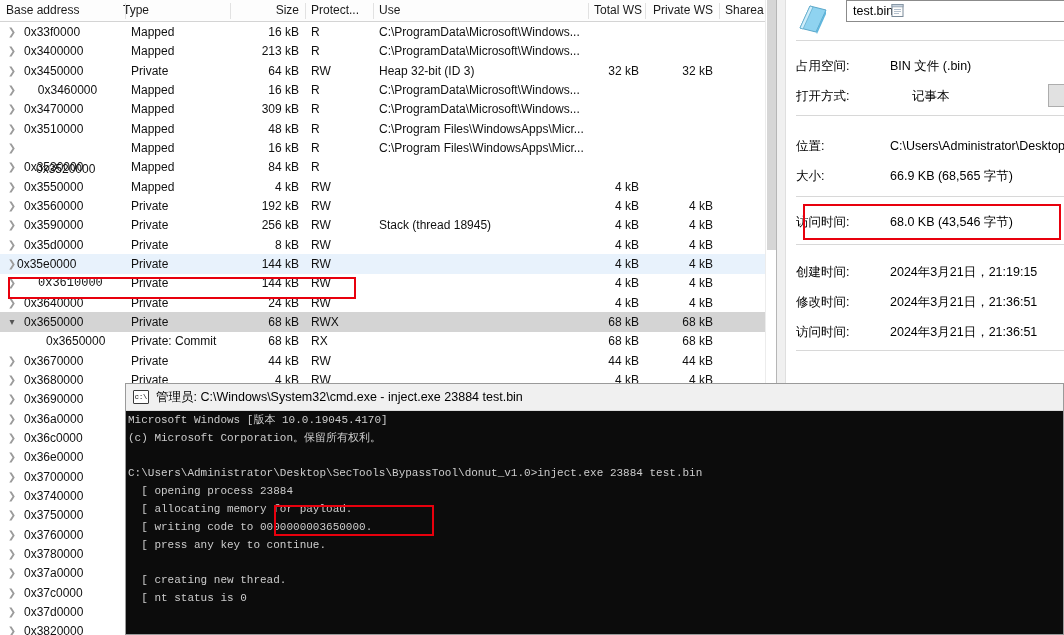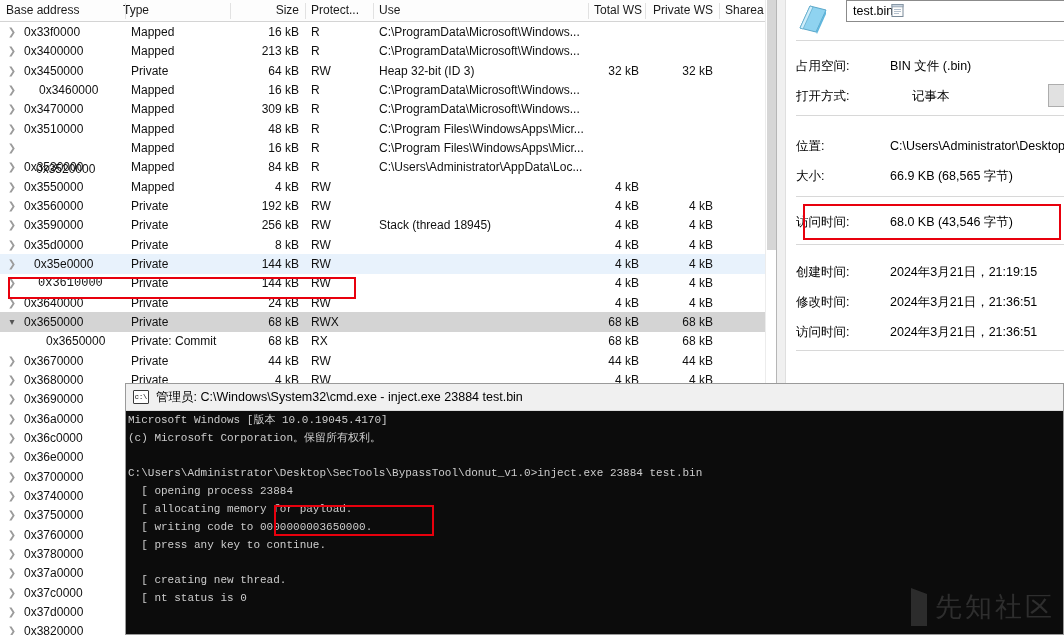--- a/index.html
+++ b/index.html
@@ -172,21 +172,21 @@
           <div class="mcell" style="left: 18px; width: 107px;">0x3450000</div>
           <div class="mcell" style="left: 125px; width: 105px;">Private</div>
           <div class="mcell rt" style="left: 230px; width: 75px;">64 kB</div>
           <div class="mcell" style="left: 305px; width: 68px;">RW</div>
           <div class="mcell" style="left: 373px; width: 215px;">Heap 32-bit (ID 3)</div>
           <div class="mcell rt" style="left: 588px; width: 57px;">32 kB</div>
           <div class="mcell rt" style="left: 645px; width: 74px;">32 kB</div>
         </div>
         <div class="mrow" style="top: 57.99px;">
           <div class="chev" style="left: 6px;">❯</div>
-          <div class="mcell" style="left: 33px; width: 107px;">0x3460000</div>
+          <div class="mcell" style="left: 14px; width: 107px; text-align: center;">0x3460000</div>
           <div class="mcell" style="left: 125px; width: 105px;">Mapped</div>
           <div class="mcell rt" style="left: 230px; width: 75px;">16 kB</div>
           <div class="mcell" style="left: 305px; width: 68px;">R</div>
           <div class="mcell" style="left: 373px; width: 215px;">C:\ProgramData\Microsoft\Windows...</div>
         </div>
         <div class="mrow" style="top: 77.32px;">
           <div class="chev" style="left: 6px;">❯</div>
           <div class="mcell" style="left: 18px; width: 107px;">0x3470000</div>
           <div class="mcell" style="left: 125px; width: 105px;">Mapped</div>
           <div class="mcell rt" style="left: 230px; width: 75px;">309 kB</div>
@@ -208,21 +208,20 @@
           <div class="mcell rt" style="left: 230px; width: 75px;">16 kB</div>
           <div class="mcell" style="left: 305px; width: 68px;">R</div>
           <div class="mcell" style="left: 373px; width: 215px;">C:\Program Files\WindowsApps\Micr...</div>
         </div>
         <div class="mrow" style="top: 135.31px;">
           <div class="chev" style="left: 6px;">❯</div>
           <div class="mcell" style="left: 18px; width: 107px;">0x3530000</div>
           <div class="mcell" style="left: 125px; width: 105px;">Mapped</div>
           <div class="mcell rt" style="left: 230px; width: 75px;">84 kB</div>
           <div class="mcell" style="left: 305px; width: 68px;">R</div>
-          <div class="mcell" style="left: 373px; width: 215px;">C:\Users\Administrator\AppData\Loc...</div>
         </div>
         <div class="mrow" style="top: 154.64px;">
           <div class="chev" style="left: 6px;">❯</div>
           <div class="mcell" style="left: 18px; width: 107px;">0x3550000</div>
           <div class="mcell" style="left: 125px; width: 105px;">Mapped</div>
           <div class="mcell rt" style="left: 230px; width: 75px;">4 kB</div>
           <div class="mcell" style="left: 305px; width: 68px;">RW</div>
           <div class="mcell rt" style="left: 588px; width: 57px;">4 kB</div>
         </div>
         <div class="mrow" style="top: 173.97px;">
@@ -248,21 +247,21 @@
           <div class="chev" style="left: 6px;">❯</div>
           <div class="mcell" style="left: 18px; width: 107px;">0x35d0000</div>
           <div class="mcell" style="left: 125px; width: 105px;">Private</div>
           <div class="mcell rt" style="left: 230px; width: 75px;">8 kB</div>
           <div class="mcell" style="left: 305px; width: 68px;">RW</div>
           <div class="mcell rt" style="left: 588px; width: 57px;">4 kB</div>
           <div class="mcell rt" style="left: 645px; width: 74px;">4 kB</div>
         </div>
         <div class="mrow alt-sel" style="top: 231.96px;">
           <div class="chev" style="left: 6px;">❯</div>
-          <div class="mcell" style="left: 28px; width: 107px;">0x35e0000</div>
+          <div class="mcell" style="left: 11px; width: 107px;">0x35e0000</div>
           <div class="mcell" style="left: 125px; width: 105px;">Private</div>
           <div class="mcell rt" style="left: 230px; width: 75px;">144 kB</div>
           <div class="mcell" style="left: 305px; width: 68px;">RW</div>
           <div class="mcell rt" style="left: 588px; width: 57px;">4 kB</div>
           <div class="mcell rt" style="left: 645px; width: 74px;">4 kB</div>
         </div>
         <div class="mrow" style="top: 251.29px;">
           <div class="chev" style="left: 6px;">❯</div>
           <div class="mcell" style="left: 32px; width: 107px; font-family: Liberation Mono, monospace;">0x3610000</div>
           <div class="mcell" style="left: 125px; width: 105px;">Private</div>
@@ -449,24 +448,20 @@
 
   <div class="cmdwin">
     <div class="cmd-title">
       <div class="cmd-ico">c:\</div>
       <div class="cmd-titletext">管理员: C:\Windows\System32\cmd.exe - inject.exe  23884 test.bin</div>
       <div class="winbtn" style="right:92px;"></div>
       <div class="winbtn" style="right:46px;"></div>
       <div class="winbtn" style="right:0px;"></div>
     </div>
     <div class="cmd-body" id="cmd-body"><div class="cmd-line">Microsoft Windows [版本 10.0.19045.4170]</div><div class="cmd-line">(c) Microsoft Corporation。保留所有权利。</div><div class="cmd-line"></div><div class="cmd-line">C:\Users\Administrator\Desktop\SecTools\BypassTool\donut_v1.0&gt;inject.exe 23884 test.bin</div><div class="cmd-line">  [ opening process 23884</div><div class="cmd-line">  [ allocating memory for payload.</div><div class="cmd-line">  [ writing code to 0000000003650000.</div><div class="cmd-line">  [ press any key to continue.</div><div class="cmd-line"></div><div class="cmd-line">  [ creating new thread.</div><div class="cmd-line">  [ nt status is 0</div></div>
-    <div class="watermark">
-      <div class="wm-mark"></div>
-      <div class="wm-text">先知社区</div>
-    </div>
   </div>
 
   <div id="redboxes">
       <div class="redbox" style="left: 8px; top: 277px; width: 348px; height: 22px; border-color: rgb(232, 0, 13);"></div>
       <div class="redbox" style="left: 803px; top: 204px; width: 258px; height: 36px; border-color: rgb(232, 0, 13);"></div>
       <div class="redbox" style="left: 274px; top: 505px; width: 160px; height: 31px; border-color: rgb(232, 0, 13);"></div>
     </div>
 
 </div>
 

